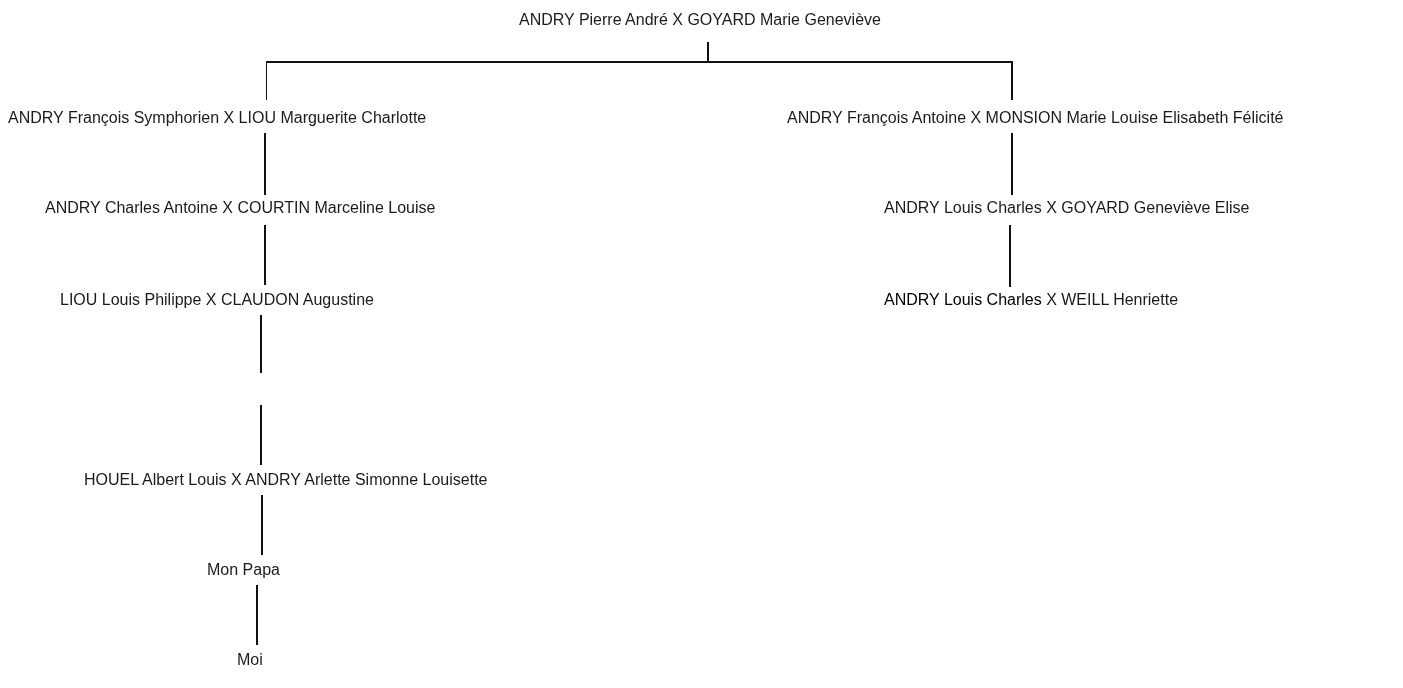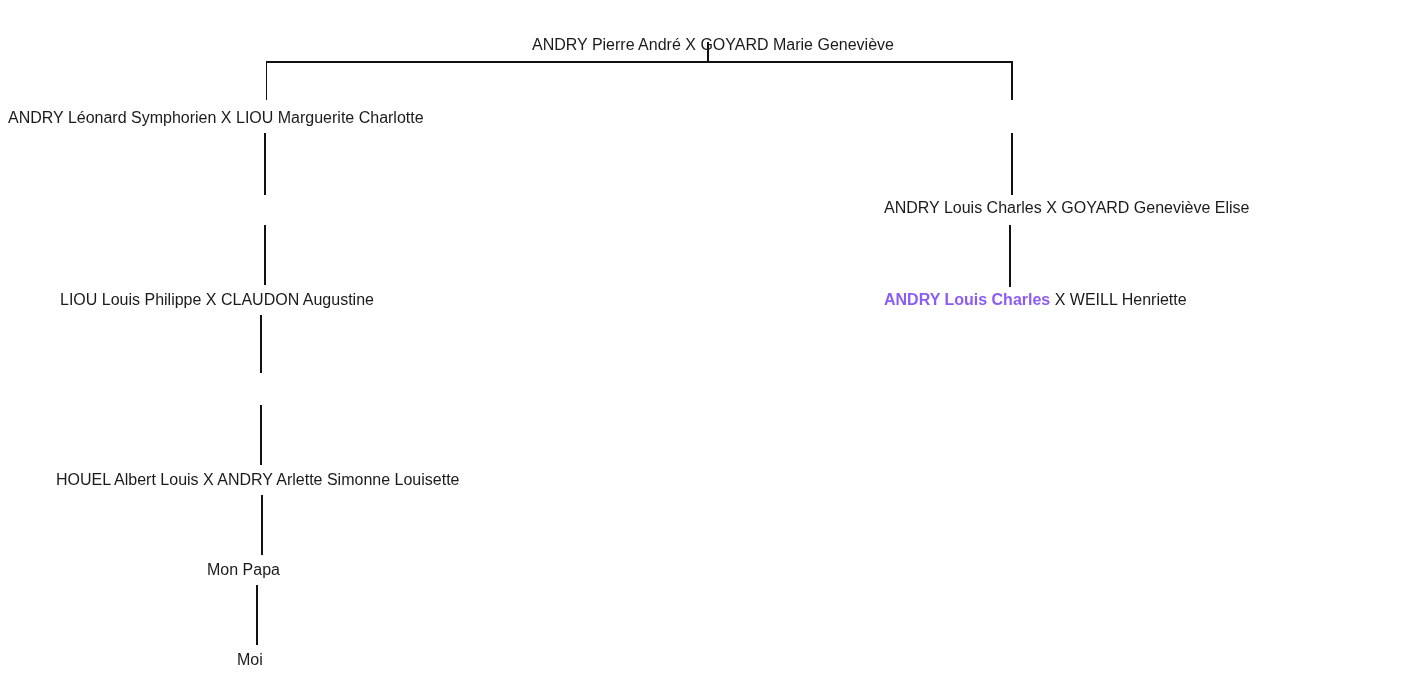--- a/index.html
+++ b/index.html
@@ -20,22 +20,22 @@
     background: #ffffff;
   }
   .node {
     position: absolute;
     font-size: 16px;
     line-height: 20px;
     color: #1b1b1b;
     white-space: nowrap;
   }
   .node .hl {
-    color: #8b5cf6;
-    font-weight: bold;
+    color: #000000;
+    font-weight: normal;
   }
   .line {
     position: absolute;
     background: #111111;
   }
   .vline { width: 1.6px; }
   .hline { height: 1.6px; }
 </style>
 </head>
 <body>
@@ -50,31 +50,33 @@
   <div class="line vline" style="left:264px; top:133px; height:62px;"></div>
   <div class="line vline" style="left:264px; top:225px; height:60px;"></div>
   <div class="line vline" style="left:260px; top:315px; height:58px;"></div>
   <div class="line vline" style="left:260px; top:405px; height:60px;"></div>
   <div class="line vline" style="left:261px; top:495px; height:60px;"></div>
   <div class="line vline" style="left:256px; top:585px; height:60px;"></div>
 
   <div class="line vline" style="left:1011px; top:133px; height:62px;"></div>
   <div class="line vline" style="left:1009px; top:225px; height:62px;"></div>
 
-  <div class="node" style="left:519px; top:35px;margin-left:13px;">ANDRY Pierre André X GOYARD Marie Geneviève</div>
+  <div class="node" style="left:519px; top:10px;">ANDRY Pierre André X GOYARD Marie Geneviève</div>
 
-  <div class="node" style="left:8px; top:108px;">ANDRY Léonard Symphorien X LIOU Marguerite Charlotte</div>
+  <div class="node" style="left:8px; top:108px;">ANDRY François Symphorien X LIOU Marguerite Charlotte</div>
+  <div class="node" style="left:787px; top:108px;">ANDRY François Antoine X MONSION Marie Louise Elisabeth Félicité</div>
 
+  <div class="node" style="left:45px; top:198px;">ANDRY Charles Antoine X COURTIN Marceline Louise</div>
   <div class="node" style="left:884px; top:198px;">ANDRY Louis Charles X GOYARD Geneviève Elise</div>
 
   <div class="node" style="left:60px; top:290px;">LIOU Louis Philippe X CLAUDON Augustine</div>
   <div class="node" style="left:884px; top:290px;">
     <span class="hl">ANDRY Louis Charles</span><span> X WEILL Henriette</span>
   </div>
 
 
-  <div class="node" style="left:56px; top:470px;">HOUEL Albert Louis X ANDRY Arlette Simonne Louisette</div>
+  <div class="node" style="left:84px; top:470px;">HOUEL Albert Louis X ANDRY Arlette Simonne Louisette</div>
 
   <div class="node" style="left:207px; top:560px;text-align:right;">Mon Papa</div>
 
   <div class="node" style="left:237px; top:650px;">Moi</div>
 
 </div>
 
 </body></html>

